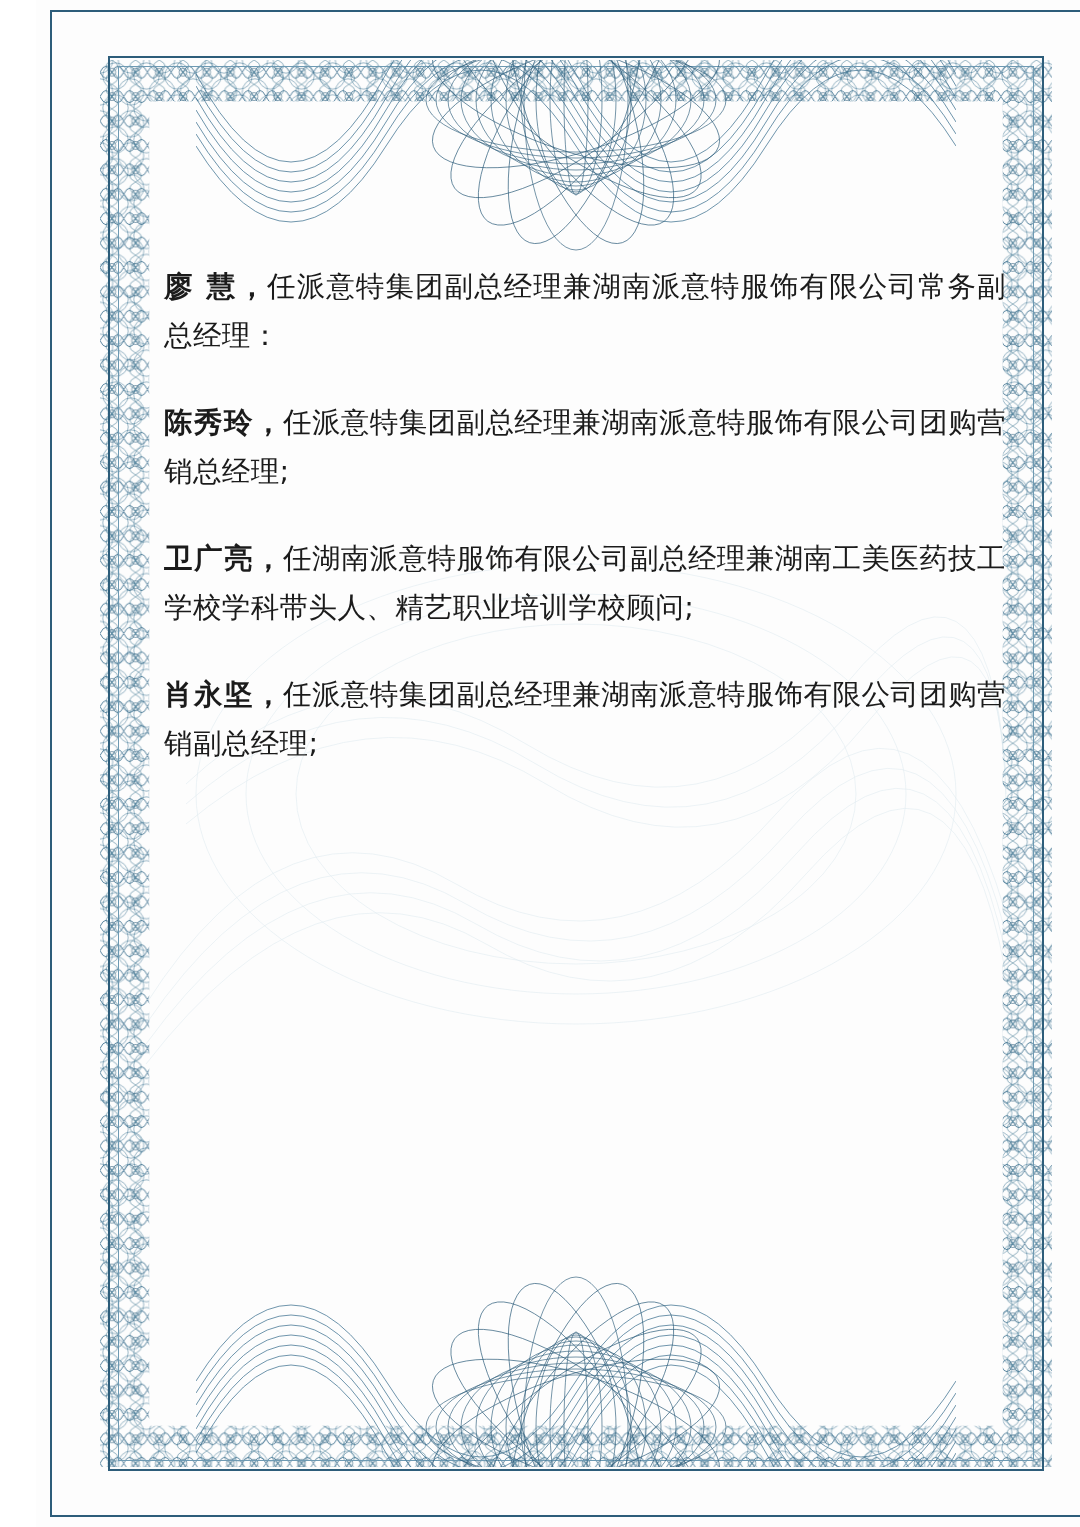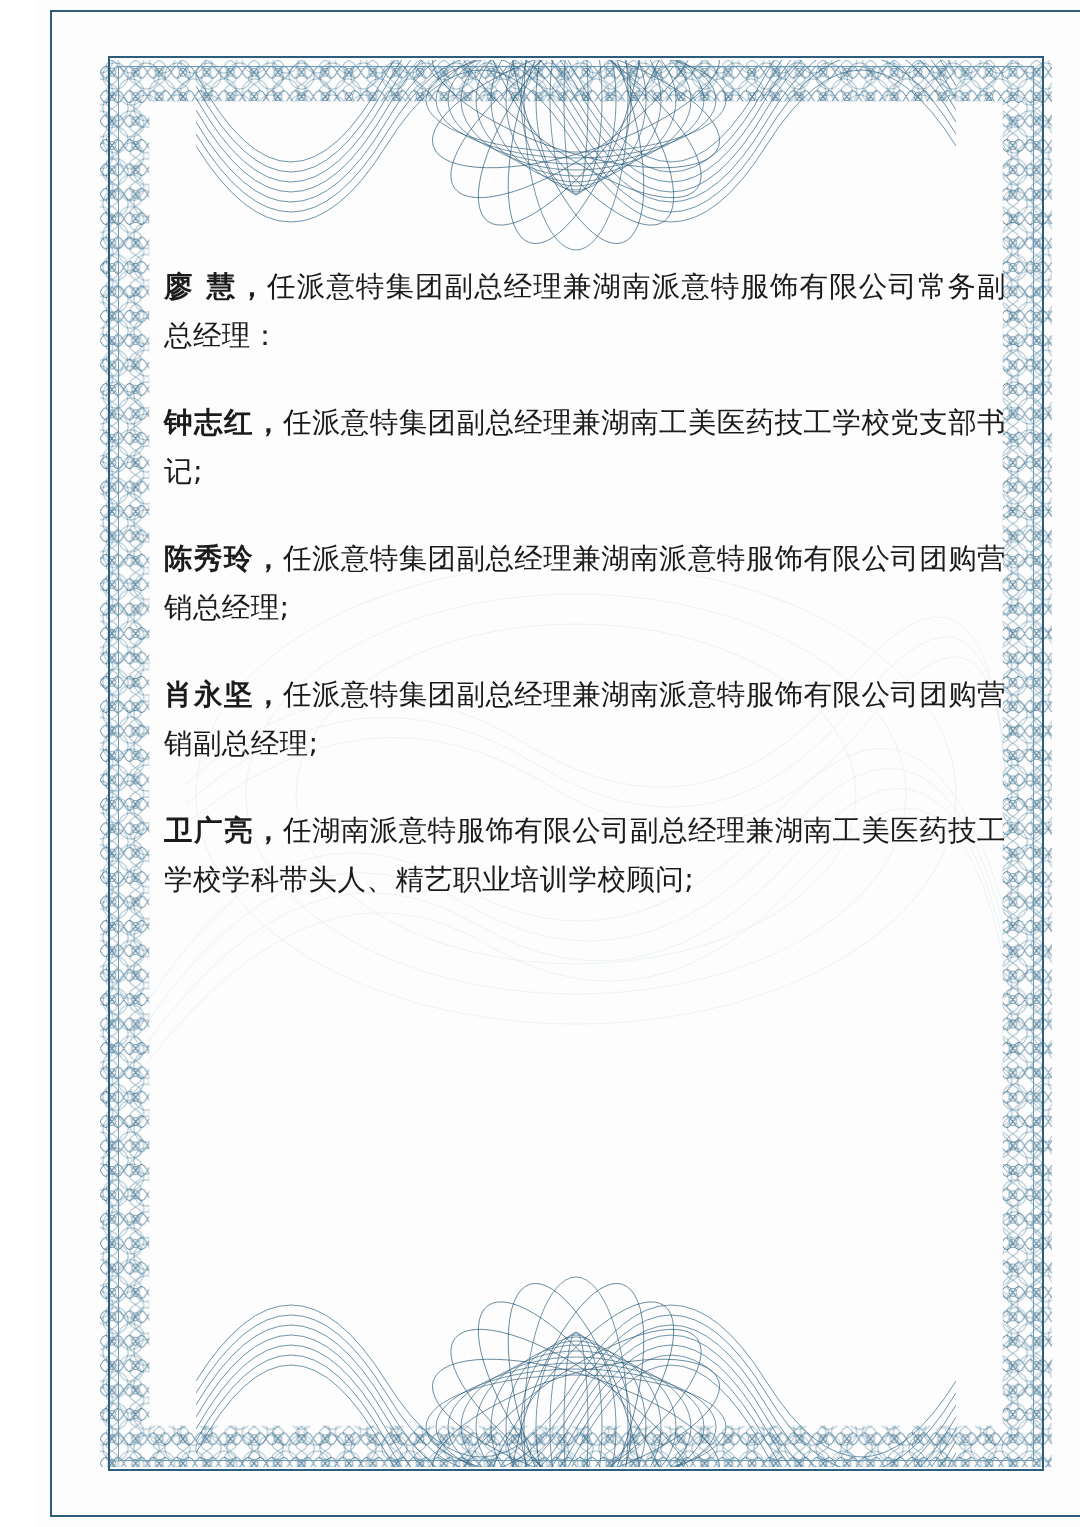--- a/index.html
+++ b/index.html
@@ -248,39 +248,34 @@
   </svg>
 
   <div class="content">
 
     <div class="entry">
       <p>
         <span class="name">廖 慧</span><span class="sep">，</span><span>任派意特集团副总经理兼湖南派意特服饰有限公司常务副总经理：</span>
       </p>
     </div>
 
-    <div class="entry">
-      <p>
-        <span class="name">钟志红</span><span class="sep">，</span><span>任派意特集团副总经理兼湖南工美医药技工学校党支部书记;</span>
-      </p>
-    </div>
 
     <div class="entry">
       <p>
         <span class="name">陈秀玲</span><span class="sep">，</span><span>任派意特集团副总经理兼湖南派意特服饰有限公司团购营销总经理;</span>
       </p>
     </div>
 
     <div class="entry">
       <p>
+        <span class="name">卫广亮</span><span class="sep">，</span><span>任湖南派意特服饰有限公司副总经理兼湖南工美医药技工学校学科带头人、精艺职业培训学校顾问;</span>
+      </p>
+    </div>
+
+    <div class="entry">
+      <p>
         <span class="name">肖永坚</span><span class="sep">，</span><span>任派意特集团副总经理兼湖南派意特服饰有限公司团购营销副总经理;</span>
-      </p>
-    </div>
-
-    <div class="entry">
-      <p>
-        <span class="name">卫广亮</span><span class="sep">，</span><span>任湖南派意特服饰有限公司副总经理兼湖南工美医药技工学校学科带头人、精艺职业培训学校顾问;</span>
       </p>
     </div>
 
 
   </div>
 </div>
 
 </body></html>

